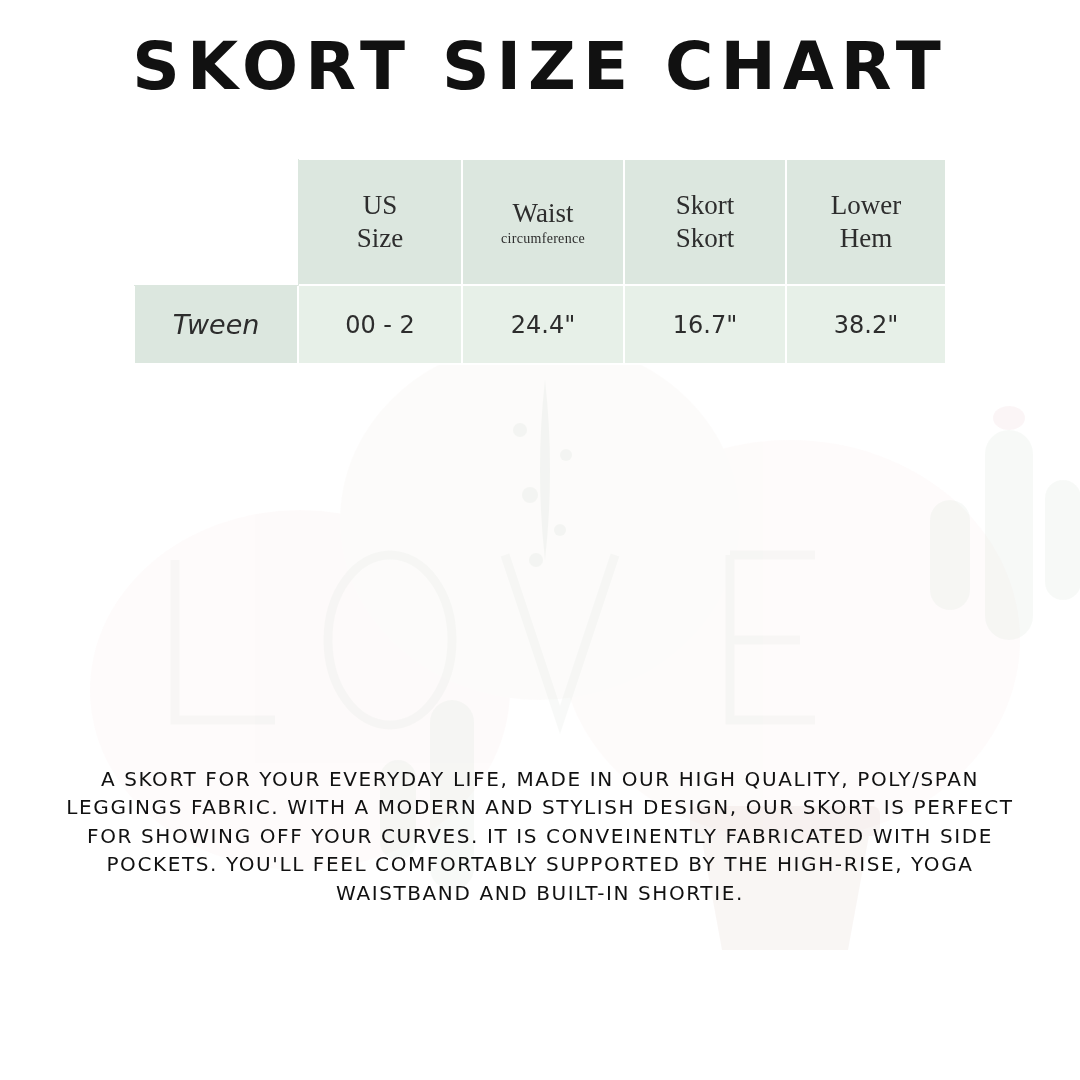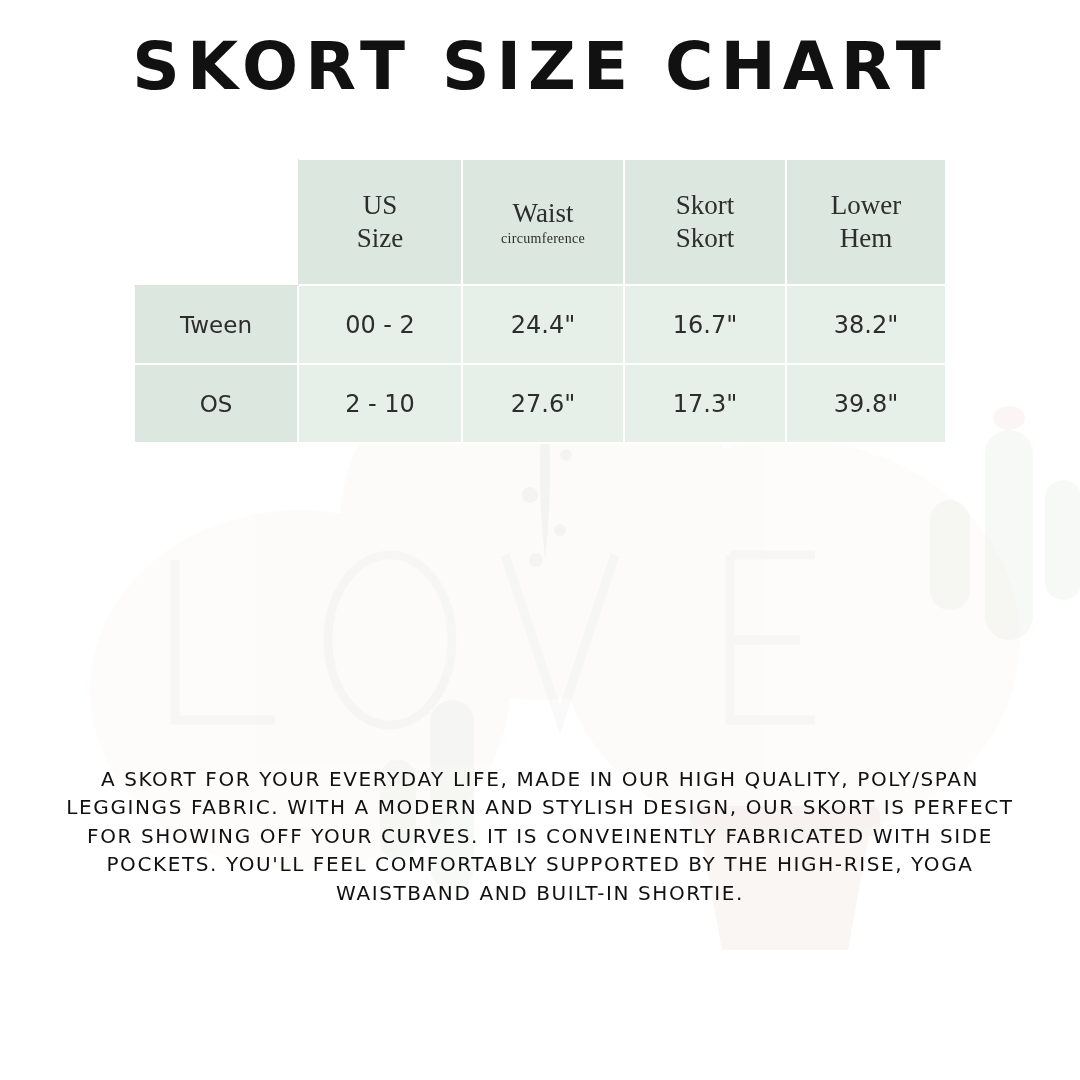--- a/index.html
+++ b/index.html
@@ -85,21 +85,22 @@
   }
 
   
   tr.body td {
     height: 75px;
     font-size: 24px;
     background: #e7f0e8;
   }
   tr.body td.label {
     background: #dce7df;
-    font-size: 23px;
+    font-size: 27px;
+    font-style: italic;
   }
 
   
   .desc {
     position: absolute;
     top: 765px;
     left: 60px;
     right: 60px;
     text-align: center;
     font-size: 20px;
@@ -184,27 +185,20 @@
       </tr>
 
       <tr class="body">
         <td class="label">Tween</td>
         <td>00 - 2</td>
         <td>24.4"</td>
         <td>16.7"</td>
         <td>38.2"</td>
       </tr>
 
-      <tr class="body">
-        <td class="label">OS</td>
-        <td>2 - 10</td>
-        <td>27.6"</td>
-        <td>17.3"</td>
-        <td>39.8"</td>
-      </tr>
 
 
 
     </tbody>
   </table>
 </div>
 
 <div class="desc">A SKORT FOR YOUR EVERYDAY LIFE, MADE IN OUR HIGH QUALITY, POLY/SPAN LEGGINGS FABRIC. WITH A MODERN AND STYLISH DESIGN, OUR SKORT IS PERFECT FOR SHOWING OFF YOUR CURVES. IT IS CONVEINENTLY FABRICATED WITH SIDE POCKETS. YOU'LL FEEL COMFORTABLY SUPPORTED BY THE HIGH-RISE, YOGA WAISTBAND AND BUILT-IN SHORTIE.</div>
 
 </body></html>

